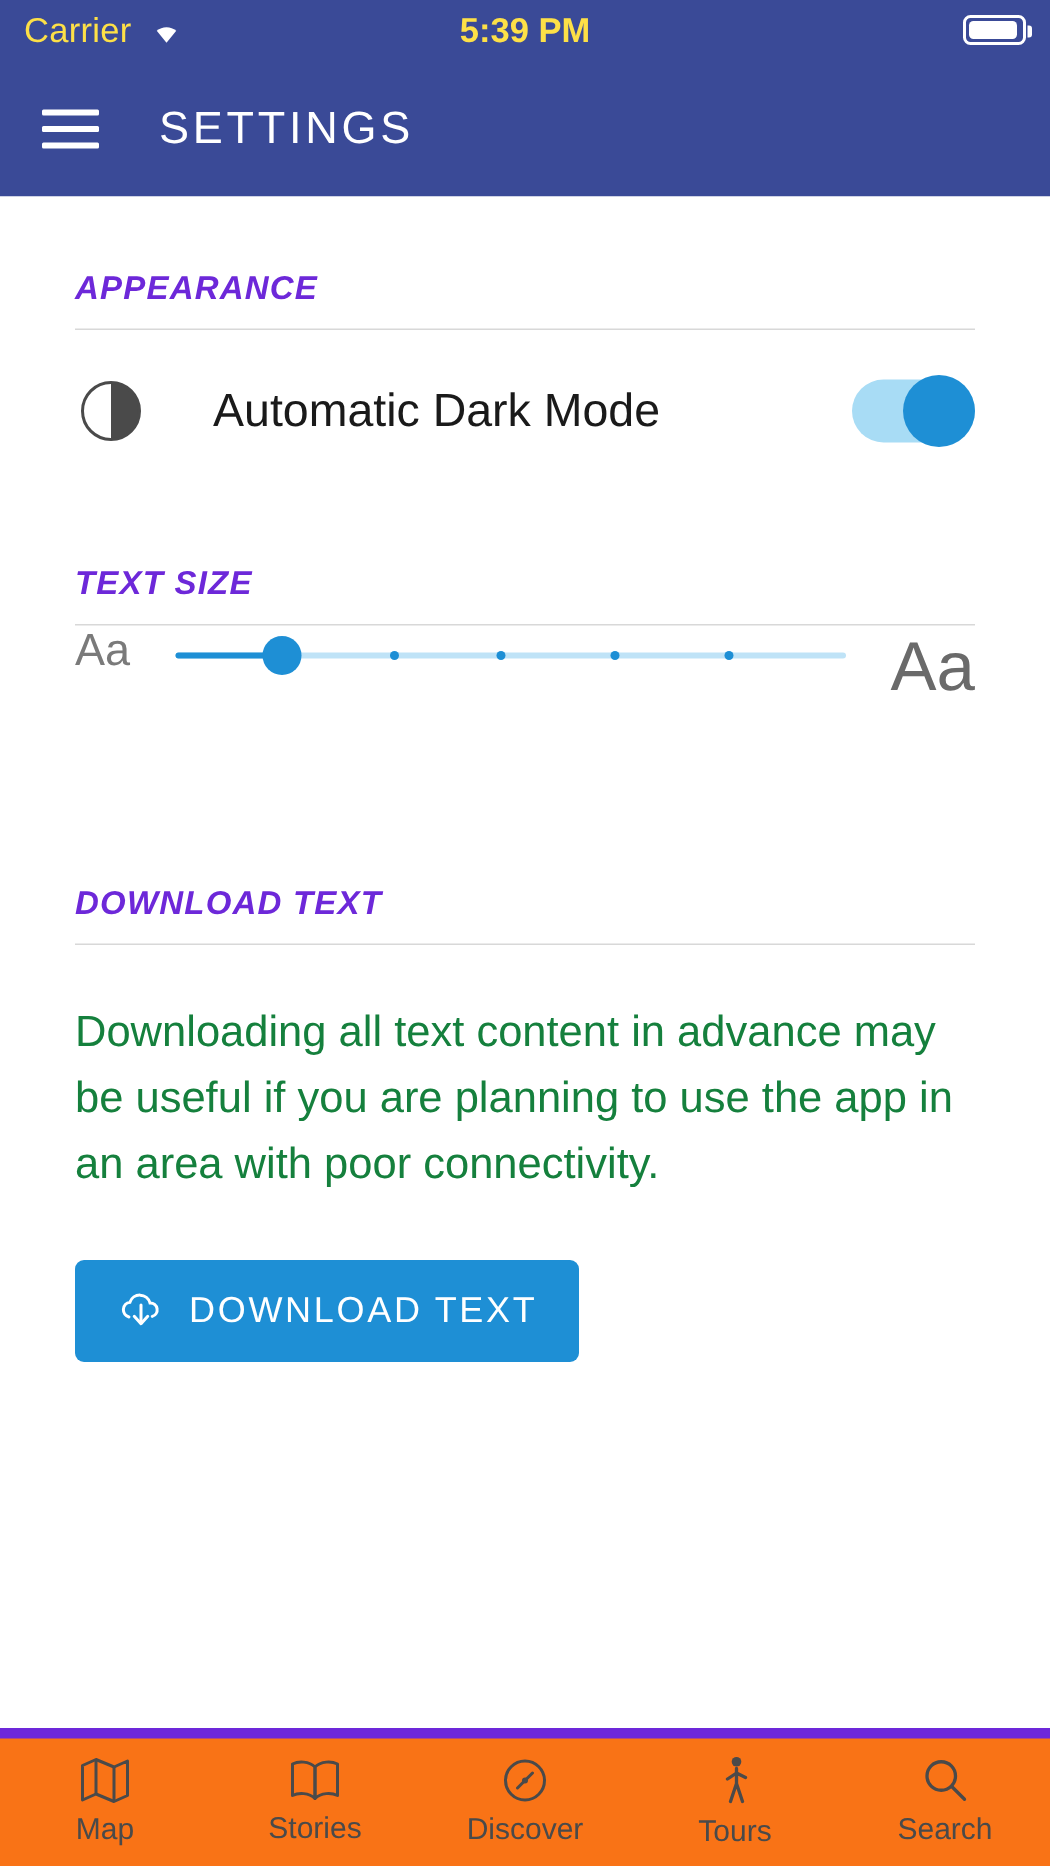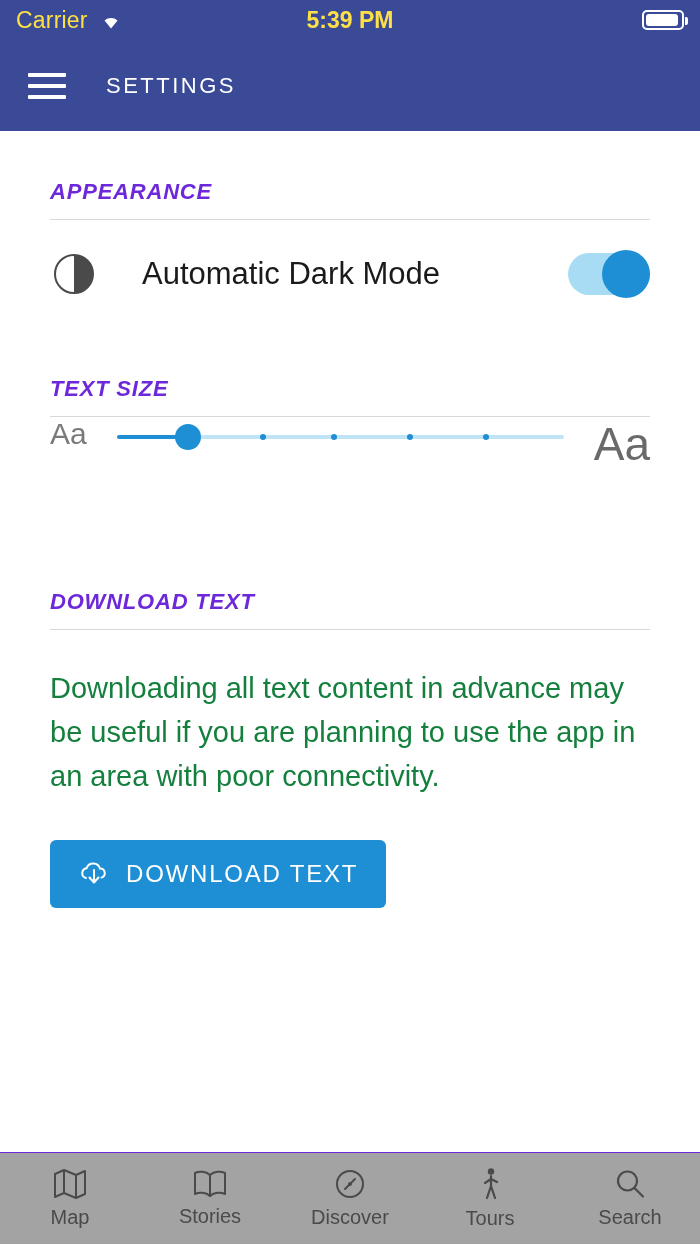--- a/index.html
+++ b/index.html
@@ -91,21 +91,21 @@
     cursor: pointer;
   }
   .hamburger span {
     display: block;
     height: 4px;
     background: #ffffff;
     border-radius: 1px;
   }
   .nav-title {
     color: #ffffff;
-    font-size: 22px;
+    font-size: 30px;
     letter-spacing: 2.5px;
     margin-left: 40px;
     font-weight: 400;
     font-family: "Liberation Sans Narrow", "Liberation Sans", sans-serif;
   }
 
   
   .content {
     flex: 1 1 auto;
     background: #ffffff;
@@ -235,23 +235,23 @@
     font-size: 24px;
     letter-spacing: 1.8px;
     cursor: pointer;
     font-family: "Liberation Sans Narrow", "Liberation Sans", sans-serif;
   }
 
   
   .tabbar {
     flex: 0 0 92px;
     height: 92px;
-    border-top: 1px solid #6d28d9;
-    display: flex;
-    background: #a3a3a3;
+    border-top: 7px solid #6d28d9;
+    display: flex;
+    background: #f97316;
   }
   .tab {
     flex: 1;
     display: flex;
     flex-direction: column;
     align-items: center;
     justify-content: center;
     gap: 6px;
     cursor: pointer;
     color: #4a4a4a;

